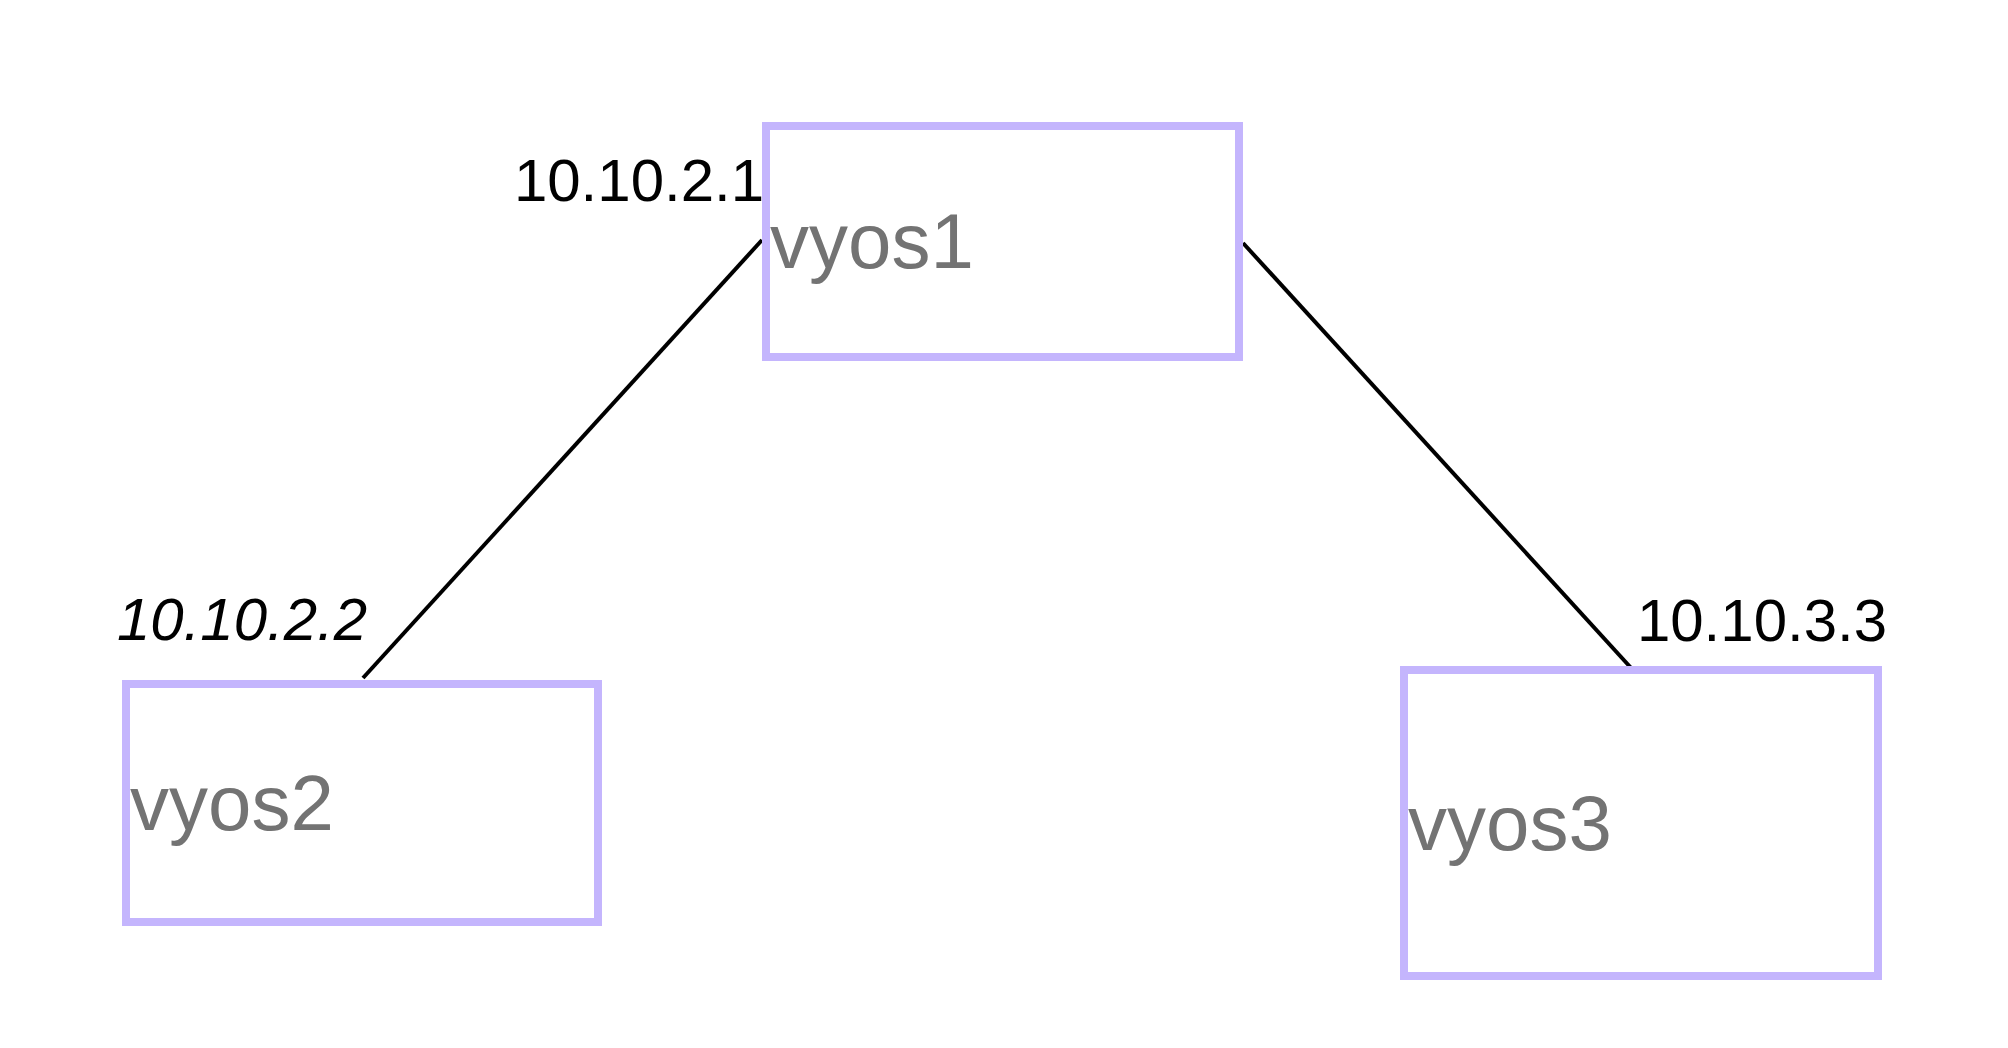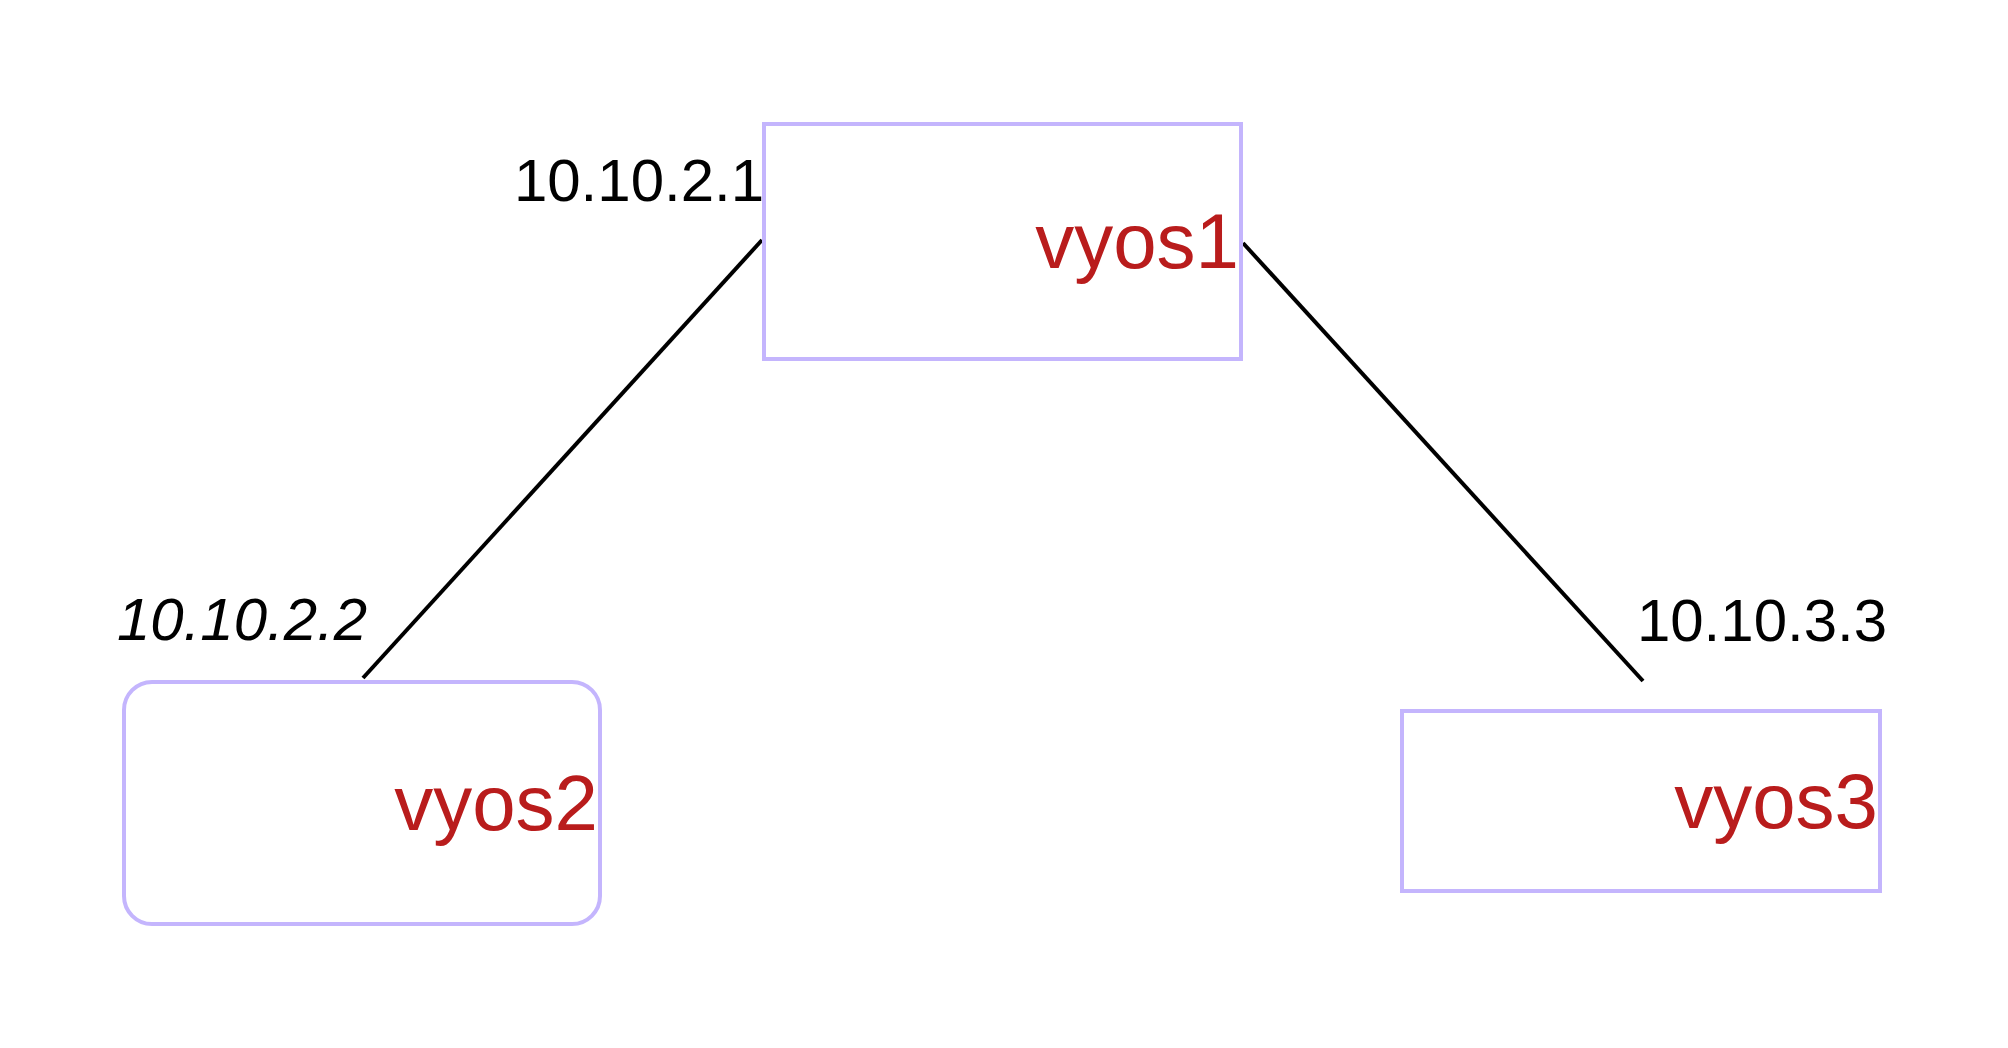--- a/index.html
+++ b/index.html
@@ -23,32 +23,32 @@
     height: 1048px;
     pointer-events: none;
   }
   .links-svg line {
     stroke: #000000;
     stroke-width: 4;
   }
   .node {
     position: absolute;
     box-sizing: border-box;
-    border: 4px solid #c4b5fd;
+    border: 8px solid #c4b5fd;
     background: #ffffff;
     display: flex;
     align-items: center;
-    justify-content: flex-end;
+    justify-content: flex-start;
     font-size: 78px;
-    color: #b91c1c;
+    color: #737373;
     letter-spacing: 0;
   }
   .node-vyos1 { left: 762px; top: 122px; width: 481px; height: 239px; }
-  .node-vyos2 { left: 122px; top: 680px; width: 480px; height: 246px; border-radius: 30px; }
-  .node-vyos3 { left: 1400px; top: 709px; width: 482px; height: 184px; }
+  .node-vyos2 { left: 122px; top: 680px; width: 480px; height: 246px; }
+  .node-vyos3 { left: 1400px; top: 666px; width: 482px; height: 314px; }
   .ip-label {
     position: absolute;
     transform: translate(-50%, -50%);
     font-size: 60px;
     color: #000000;
     white-space: nowrap;
   }
   .ip-vyos1-eth-left  { left: 639px;  top: 180px; }
   .ip-vyos1-eth-right { left: 1360px; top: 180px; }
   .ip-vyos2-eth       { left: 242px;  top: 619px; font-style: italic; }

